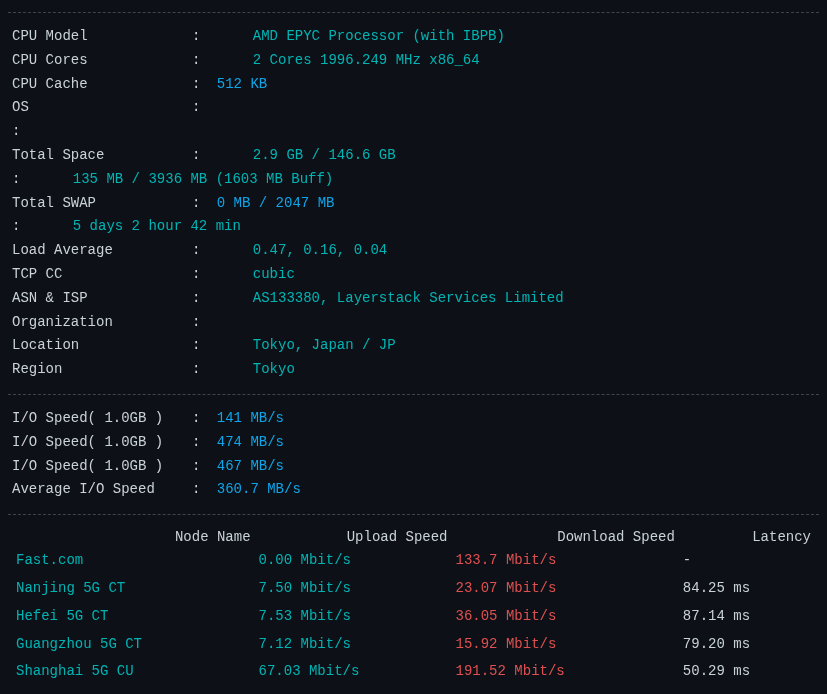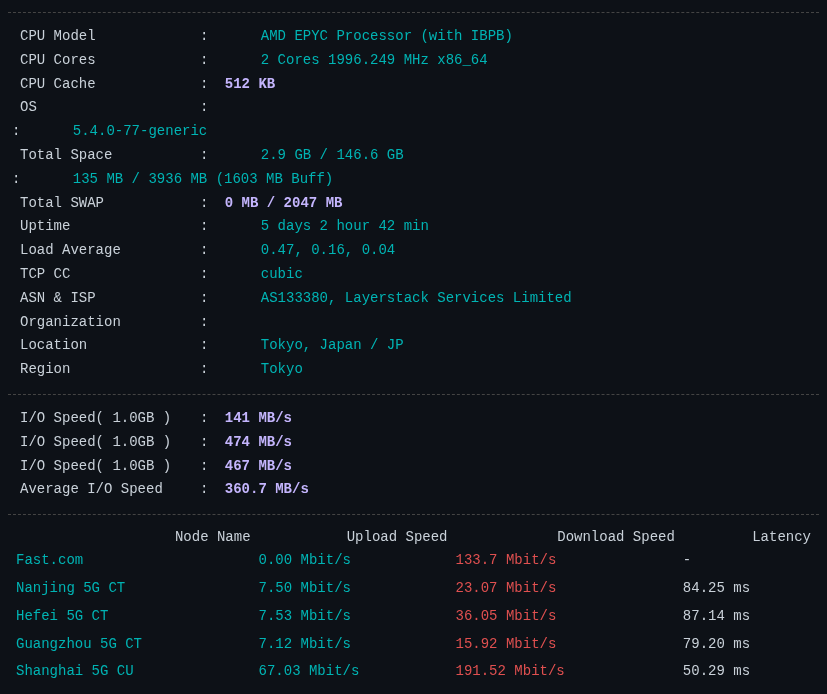--- a/index.html
+++ b/index.html
@@ -20,33 +20,31 @@
     }
     .row {
       display: flex;
       line-height: 1.7;
       white-space: pre;
     }
     .label {
       color: #c9d1d9;
       width: 180px;
       flex-shrink: 0;
-      margin-left: 8px;
     }
     .colon {
       color: #c9d1d9;
       margin-right: 8px;
     }
     .value-cyan {
       color: #00b4b4;
       margin-left: 36px;
     }
     .value-white {
-      color: #c4b5fd;
-      font-weight: bold;
+      color: #0ea5e9;
     }
     
     .net-table {
       width: 100%;
       border-collapse: collapse;
     }
     .net-table th {
       color: #c9d1d9;
       text-align: right;
       padding: 2px 4px;
@@ -71,25 +69,25 @@
 
   <hr class="divider">
 
   <div class="section">
 
     <div id="system-rows">
         <div class="row"><span class="label">CPU Model</span><span class="colon">: </span><span class="value-cyan">AMD EPYC Processor (with IBPB)</span></div>
         <div class="row"><span class="label">CPU Cores</span><span class="colon">: </span><span class="value-cyan">2 Cores 1996.249 MHz x86_64</span></div>
         <div class="row"><span class="label">CPU Cache</span><span class="colon">: </span><span class="value-white">512 KB</span></div>
         <div class="row"><span class="label">OS</span><span class="colon">: </span></div>
-        <div class="row"><span class="colon">: </span><span class="value-cyan">5.4.0-77-generic</span></div>
+        <div class="row"><span class="colon">: </span></div>
         <div class="row"><span class="label">Total Space</span><span class="colon">: </span><span class="value-cyan">2.9 GB / 146.6 GB</span></div>
         <div class="row"><span class="colon">: </span><span class="value-cyan">135 MB / 3936 MB (1603 MB Buff)</span></div>
         <div class="row"><span class="label">Total SWAP</span><span class="colon">: </span><span class="value-white">0 MB / 2047 MB</span></div>
-        <div class="row"><span class="label">Uptime</span><span class="colon">: </span><span class="value-cyan">5 days 2 hour 42 min</span></div>
+        <div class="row"><span class="colon">: </span><span class="value-cyan">5 days 2 hour 42 min</span></div>
         <div class="row"><span class="label">Load Average</span><span class="colon">: </span><span class="value-cyan">0.47, 0.16, 0.04</span></div>
         <div class="row"><span class="label">TCP CC</span><span class="colon">: </span><span class="value-cyan">cubic</span></div>
         <div class="row"><span class="label">ASN &amp; ISP</span><span class="colon">: </span><span class="value-cyan">AS133380, Layerstack Services Limited</span></div>
         <div class="row"><span class="label">Organization</span><span class="colon">: </span><span class="value-white"></span></div>
         <div class="row"><span class="label">Location</span><span class="colon">: </span><span class="value-cyan">Tokyo, Japan / JP</span></div>
         <div class="row"><span class="label">Region</span><span class="colon">: </span><span class="value-cyan">Tokyo</span></div>
       </div>
   </div>
 
   <hr class="divider">

